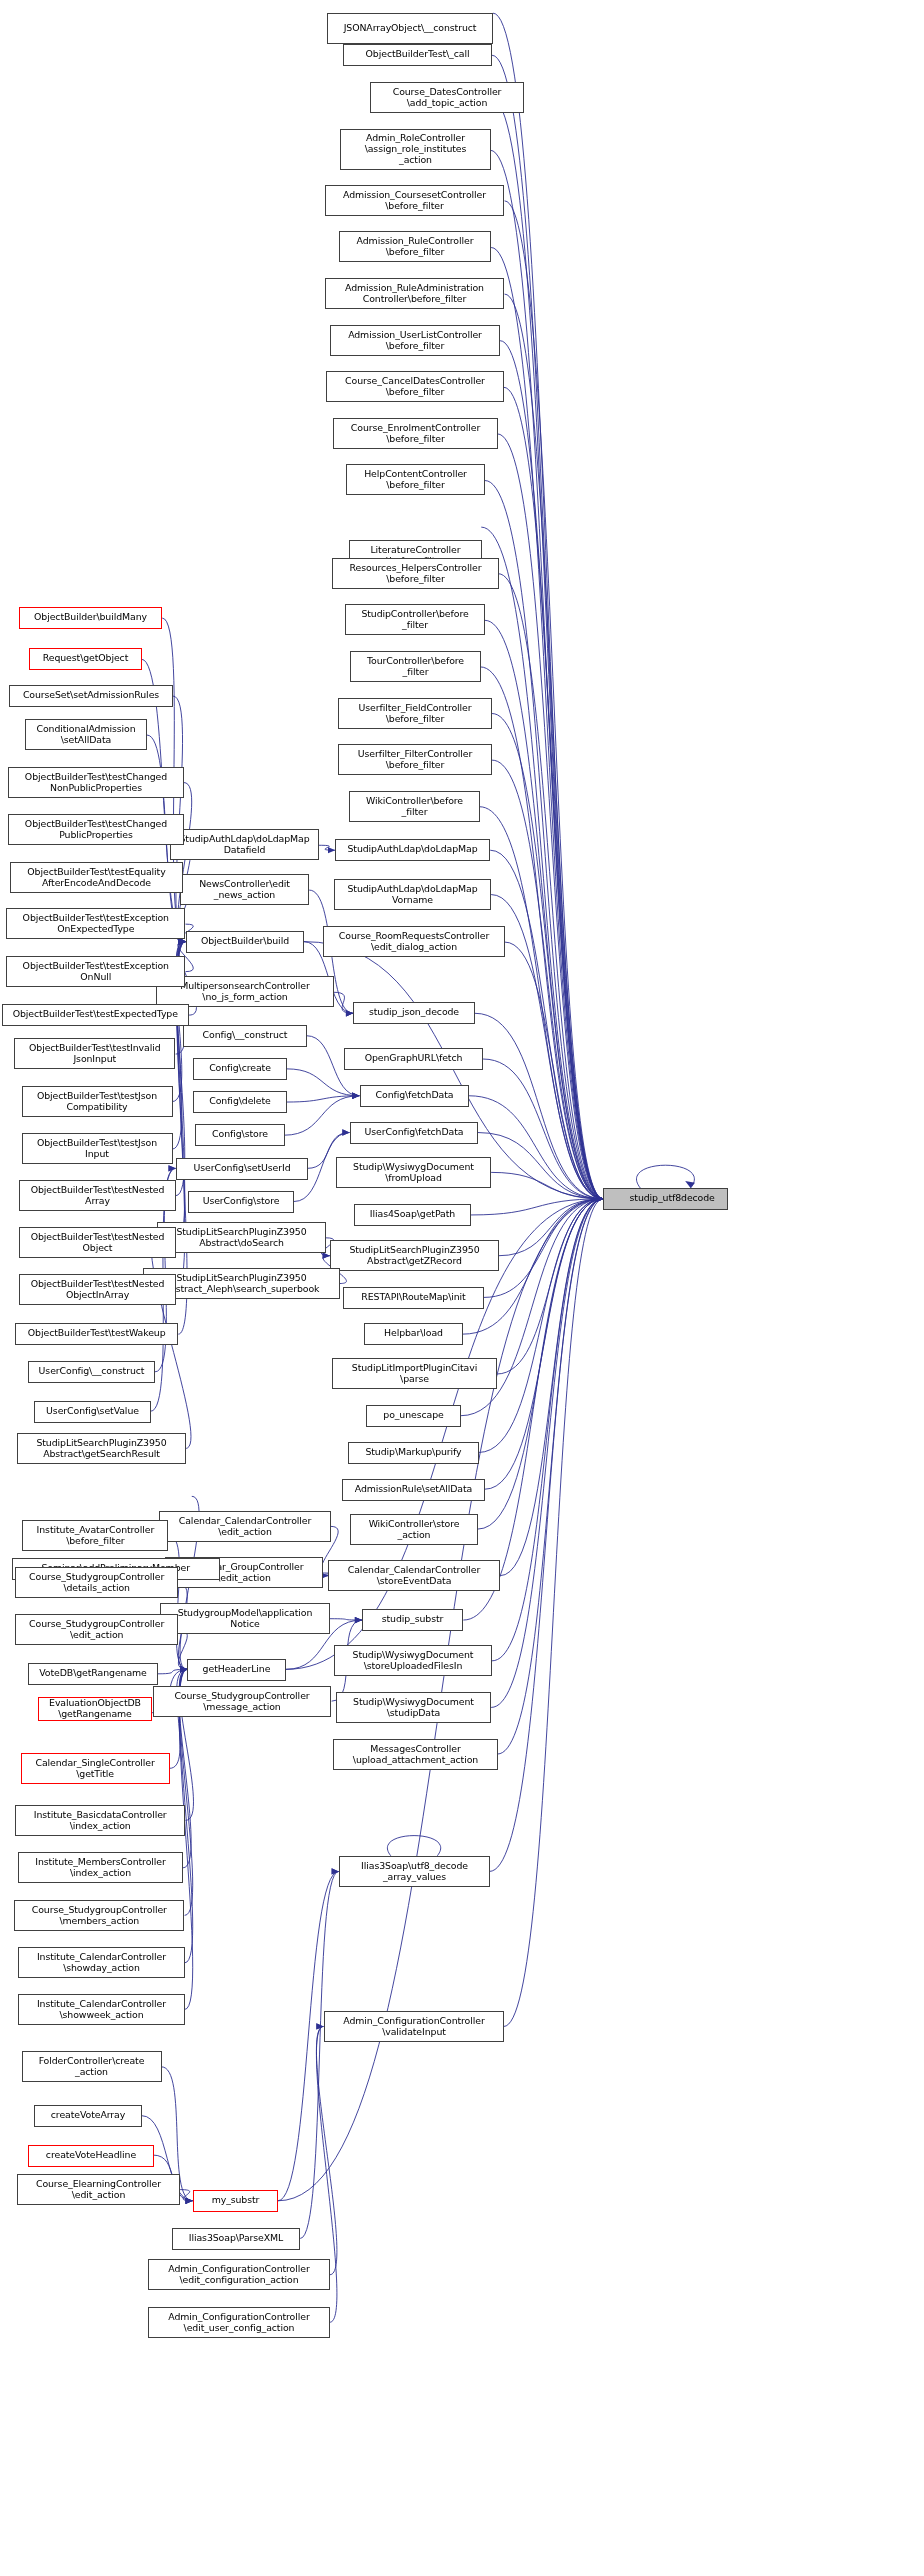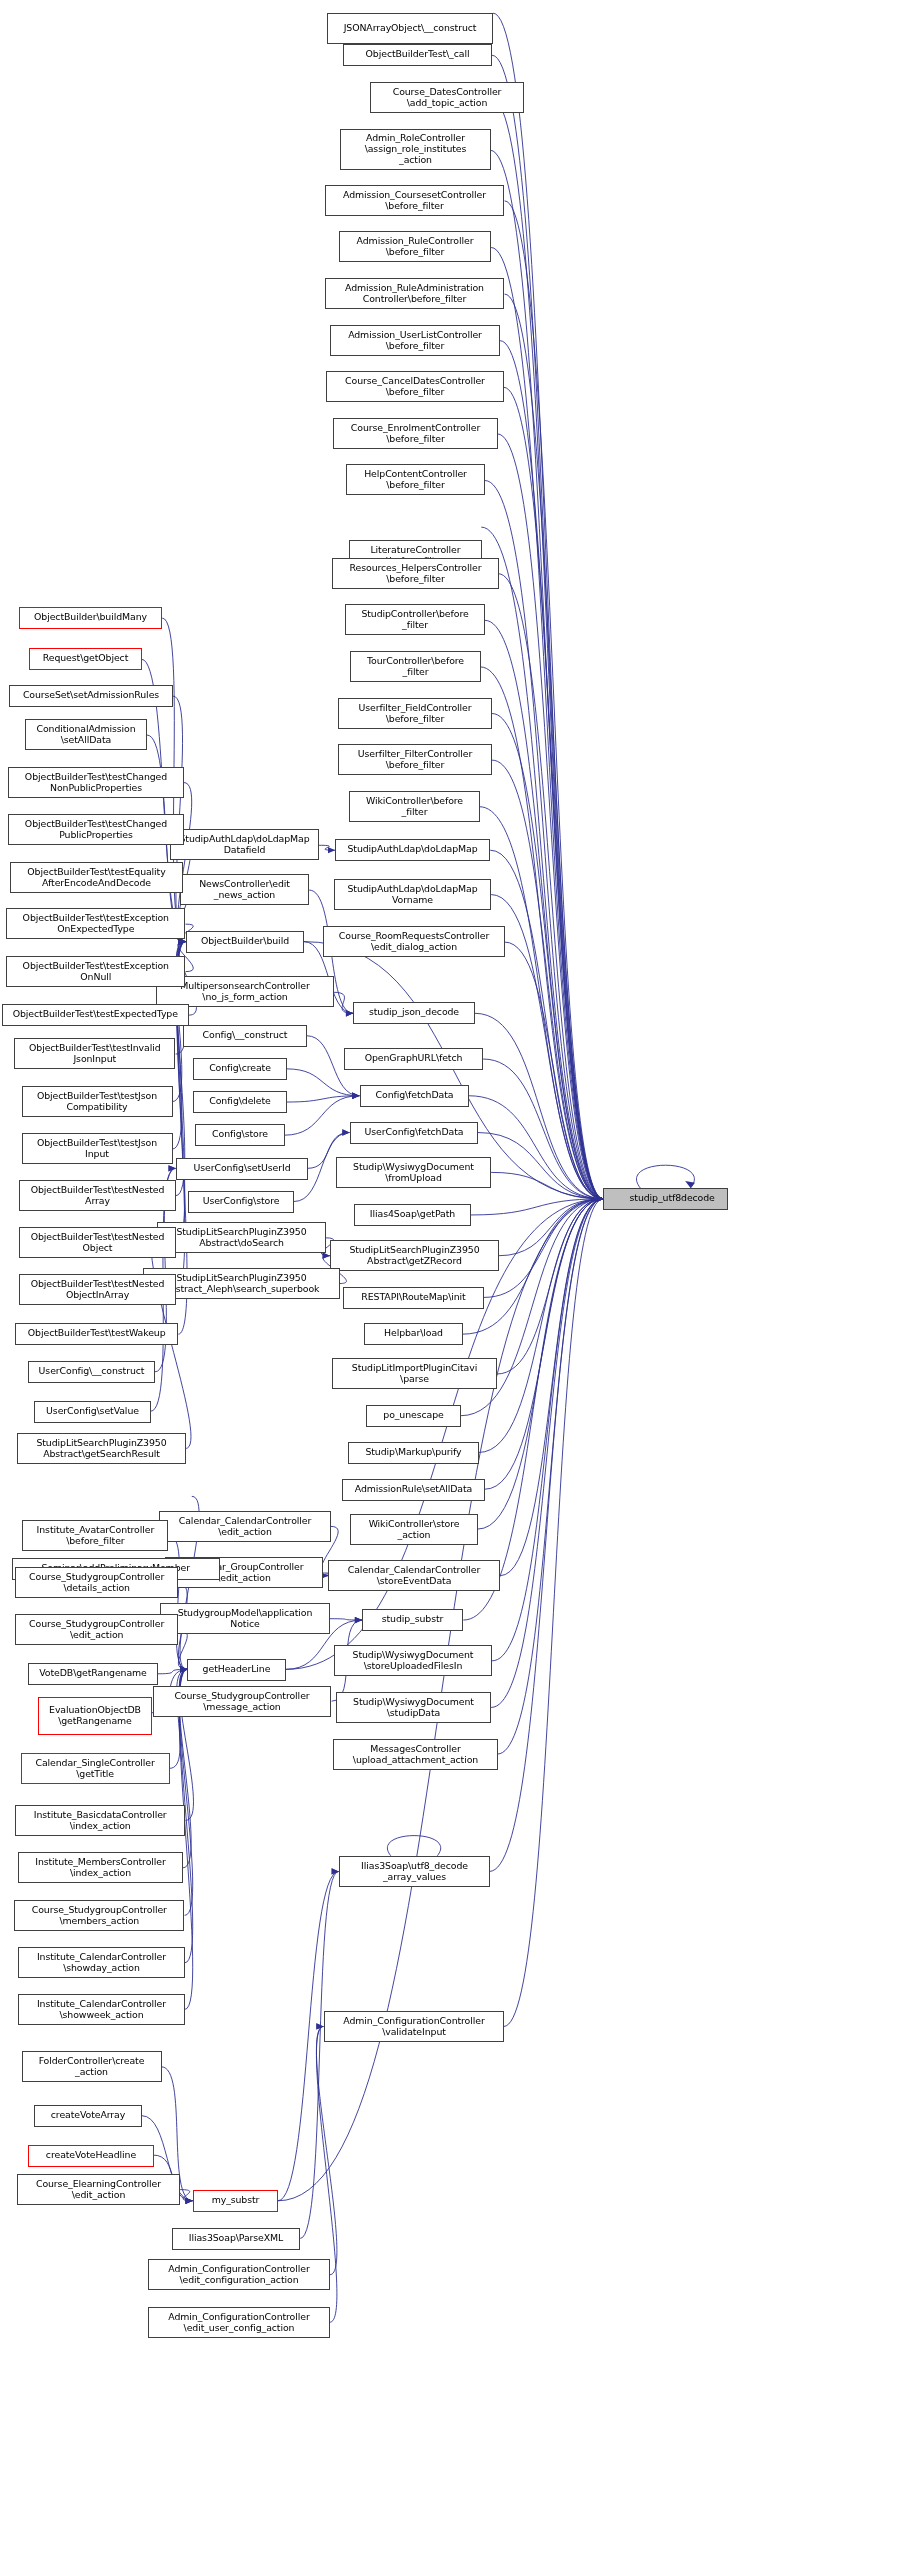--- a/index.html
+++ b/index.html
@@ -363,21 +363,21 @@
     <div class="node" style="left: 17px; top: 1433px; width: 169px; height: 31px;">StudipLitSearchPluginZ3950
 Abstract\getSearchResult</div>
     <div class="node" style="left: 11.7px; top: 1558px; width: 208px; height: 21.5px;">Seminar\addPreliminaryMember</div>
     <div class="node" style="left: 22.4px; top: 1520px; width: 146px; height: 31px;">Institute_AvatarController
 \before_filter</div>
     <div class="node" style="left: 15.2px; top: 1567px; width: 163px; height: 31px;">Course_StudygroupController
 \details_action</div>
     <div class="node" style="left: 15.2px; top: 1614px; width: 163px; height: 31px;">Course_StudygroupController
 \edit_action</div>
     <div class="node" style="left: 28px; top: 1663px; width: 130px; height: 21.5px;">VoteDB\getRangename</div>
-    <div class="node red" style="left: 38px; top: 1697px; width: 114px; height: 38px;">EvaluationObjectDB
+    <div class="node red" style="left: 38px; top: 1697px; width: 114px; height: 24px;">EvaluationObjectDB
 \getRangename</div>
     <div class="node red" style="left: 20.6px; top: 1753px; width: 149px; height: 31px;">Calendar_SingleController
 \getTitle</div>
     <div class="node" style="left: 15.2px; top: 1805px; width: 170px; height: 31px;">Institute_BasicdataController
 \index_action</div>
     <div class="node" style="left: 18px; top: 1852px; width: 165px; height: 31px;">Institute_MembersController
 \index_action</div>
     <div class="node" style="left: 14.3px; top: 1900px; width: 170px; height: 31px;">Course_StudygroupController
 \members_action</div>
     <div class="node" style="left: 18px; top: 1947px; width: 167px; height: 31px;">Institute_CalendarController

